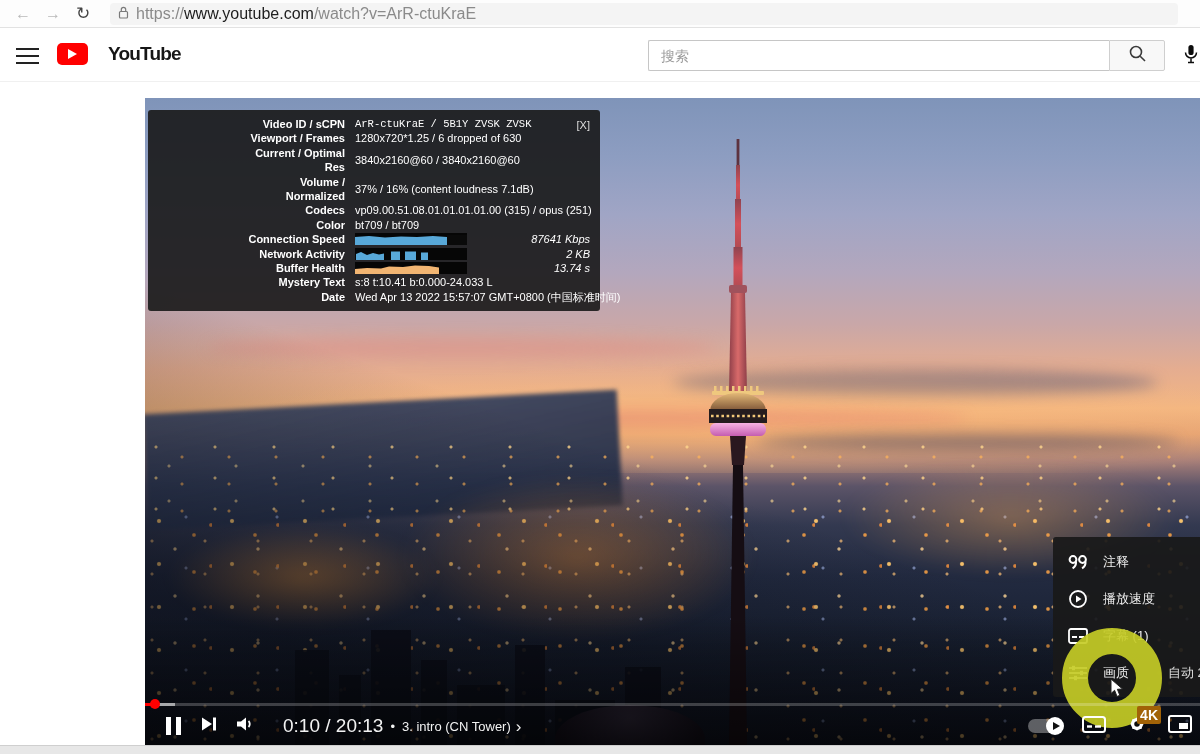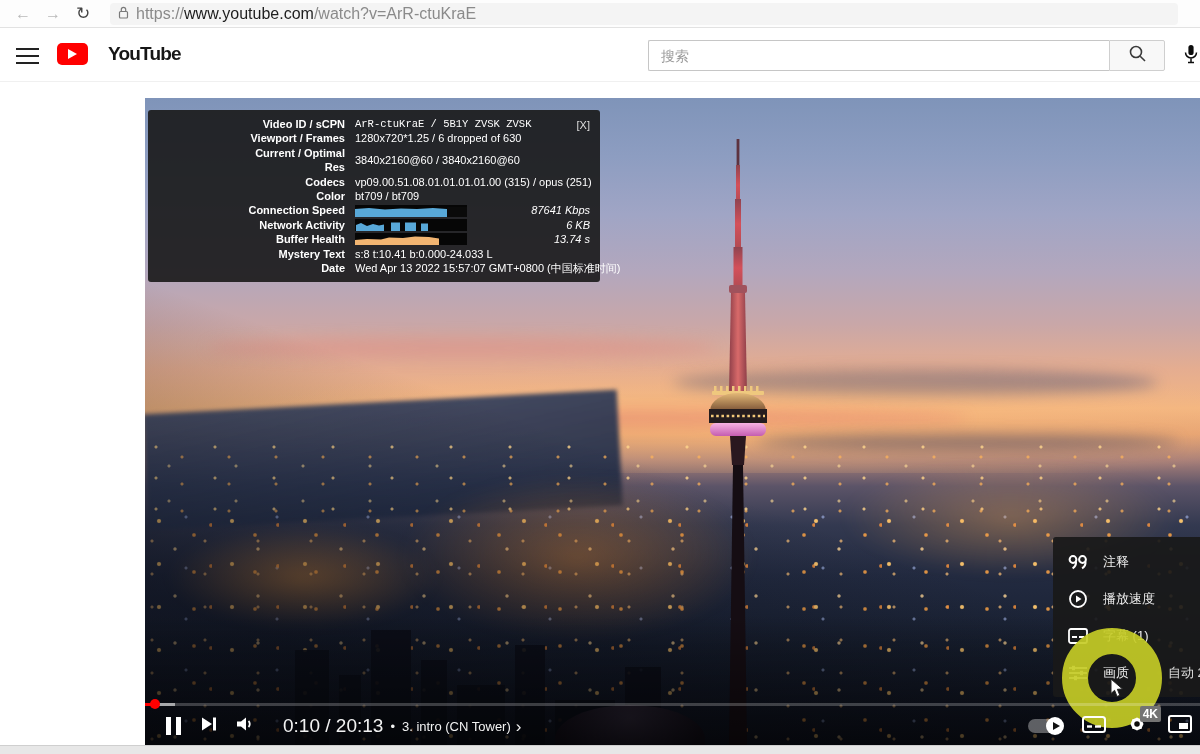--- a/index.html
+++ b/index.html
@@ -143,22 +143,22 @@
   .chapter .chev { font-size:17px; margin-left:5px; line-height:13px; }
   .controls-right { position:absolute; right:8px; top:612px; height:32px;
     display:flex; align-items:center; gap:20px; }
   .autoplay-toggle { width:34px; height:14px; background:rgba(255,255,255,0.35);
     border-radius:7px; position:relative; cursor:pointer; }
   .autoplay-knob { position:absolute; right:-2px; top:-2px; width:18px; height:18px;
     background:#fff; border-radius:50%; display:flex; align-items:center; justify-content:center; }
   .autoplay-knob::after { content:""; border-left:7px solid #111;
     border-top:4px solid transparent; border-bottom:4px solid transparent; margin-left:2px; }
   .gear-wrap { position:relative; cursor:pointer; }
-  .badge-4k { position:absolute; top:-7px; right:-13px; background:#737373; color:#fff;
-    font-size:12px; font-weight:bold; padding:1px 3px; border-radius:2px; }
+  .badge-4k { position:absolute; top:-7px; right:-13px; background:#a16207; color:#fff;
+    font-size:14px; font-weight:bold; padding:1px 3px; border-radius:2px; }
   .icon-btn { cursor:pointer; display:flex; align-items:center; }
 
   
   .bottom-strip { position:absolute; left:0; top:745px; width:1200px; height:9px;
     background:#e7e7e7; border-top:1px solid #cfcfcf; }
 </style>
 </head>
 <body>
 
 <div class="screen">
@@ -297,20 +297,27 @@
         <div class="sval">1280x720*1.25 / 6 dropped of 630</div>
       </div>
       <div class="srow">
         <div class="slabel">
             <span>Current / Optimal</span>
             <span>Res</span>
           </div>
         <div class="sval">3840x2160@60 / 3840x2160@60</div>
       </div>
       <div class="srow">
+        <div class="slabel">
+            <span>Volume /</span>
+            <span>Normalized</span>
+          </div>
+        <div class="sval">37% / 16% (content loudness 7.1dB)</div>
+      </div>
+      <div class="srow">
         <div class="slabel">Codecs</div>
         <div class="sval">vp09.00.51.08.01.01.01.01.00 (315) / opus (251)</div>
       </div>
       <div class="srow">
         <div class="slabel">Color</div>
         <div class="sval">bt709 / bt709</div>
       </div>
       <div class="srow">
         <div class="slabel">Connection Speed</div>
         <svg class="sgraph" width="112" height="12" viewBox="0 0 112 12">
@@ -322,21 +329,21 @@
       </div>
       <div class="srow">
         <div class="slabel">Network Activity</div>
         <svg class="sgraph" width="112" height="12" viewBox="0 0 112 12">
           <rect width="112" height="12" fill="#060606"></rect>
           <path d="M1 12 L1 6 L6 4 L12 7 L18 5 L24 6.5 L29 5.5 L29 12 Z" fill="#58a8d8"></path>
           <rect x="36" y="3.5" width="9" height="8.5" fill="#58a8d8"></rect>
           <rect x="50" y="3.5" width="11" height="8.5" fill="#58a8d8"></rect>
           <rect x="66" y="4.5" width="7" height="7.5" fill="#58a8d8"></rect>
         </svg>
-        <div class="srval">6 KB</div>
+        <div class="srval">2 KB</div>
       </div>
       <div class="srow">
         <div class="slabel">Buffer Health</div>
         <svg class="sgraph" width="112" height="12" viewBox="0 0 112 12">
           <rect width="112" height="12" fill="#060606"></rect>
           <path d="M0 12 L0 7 L12 6 L26 6.5 L34 4.5 L48 5 L60 3.5 L74 4 L84 5.5 L84 12 Z" fill="#f2b572"></path>
         </svg>
         <div class="srval">13.74 s</div>
       </div>
       <div class="srow">

